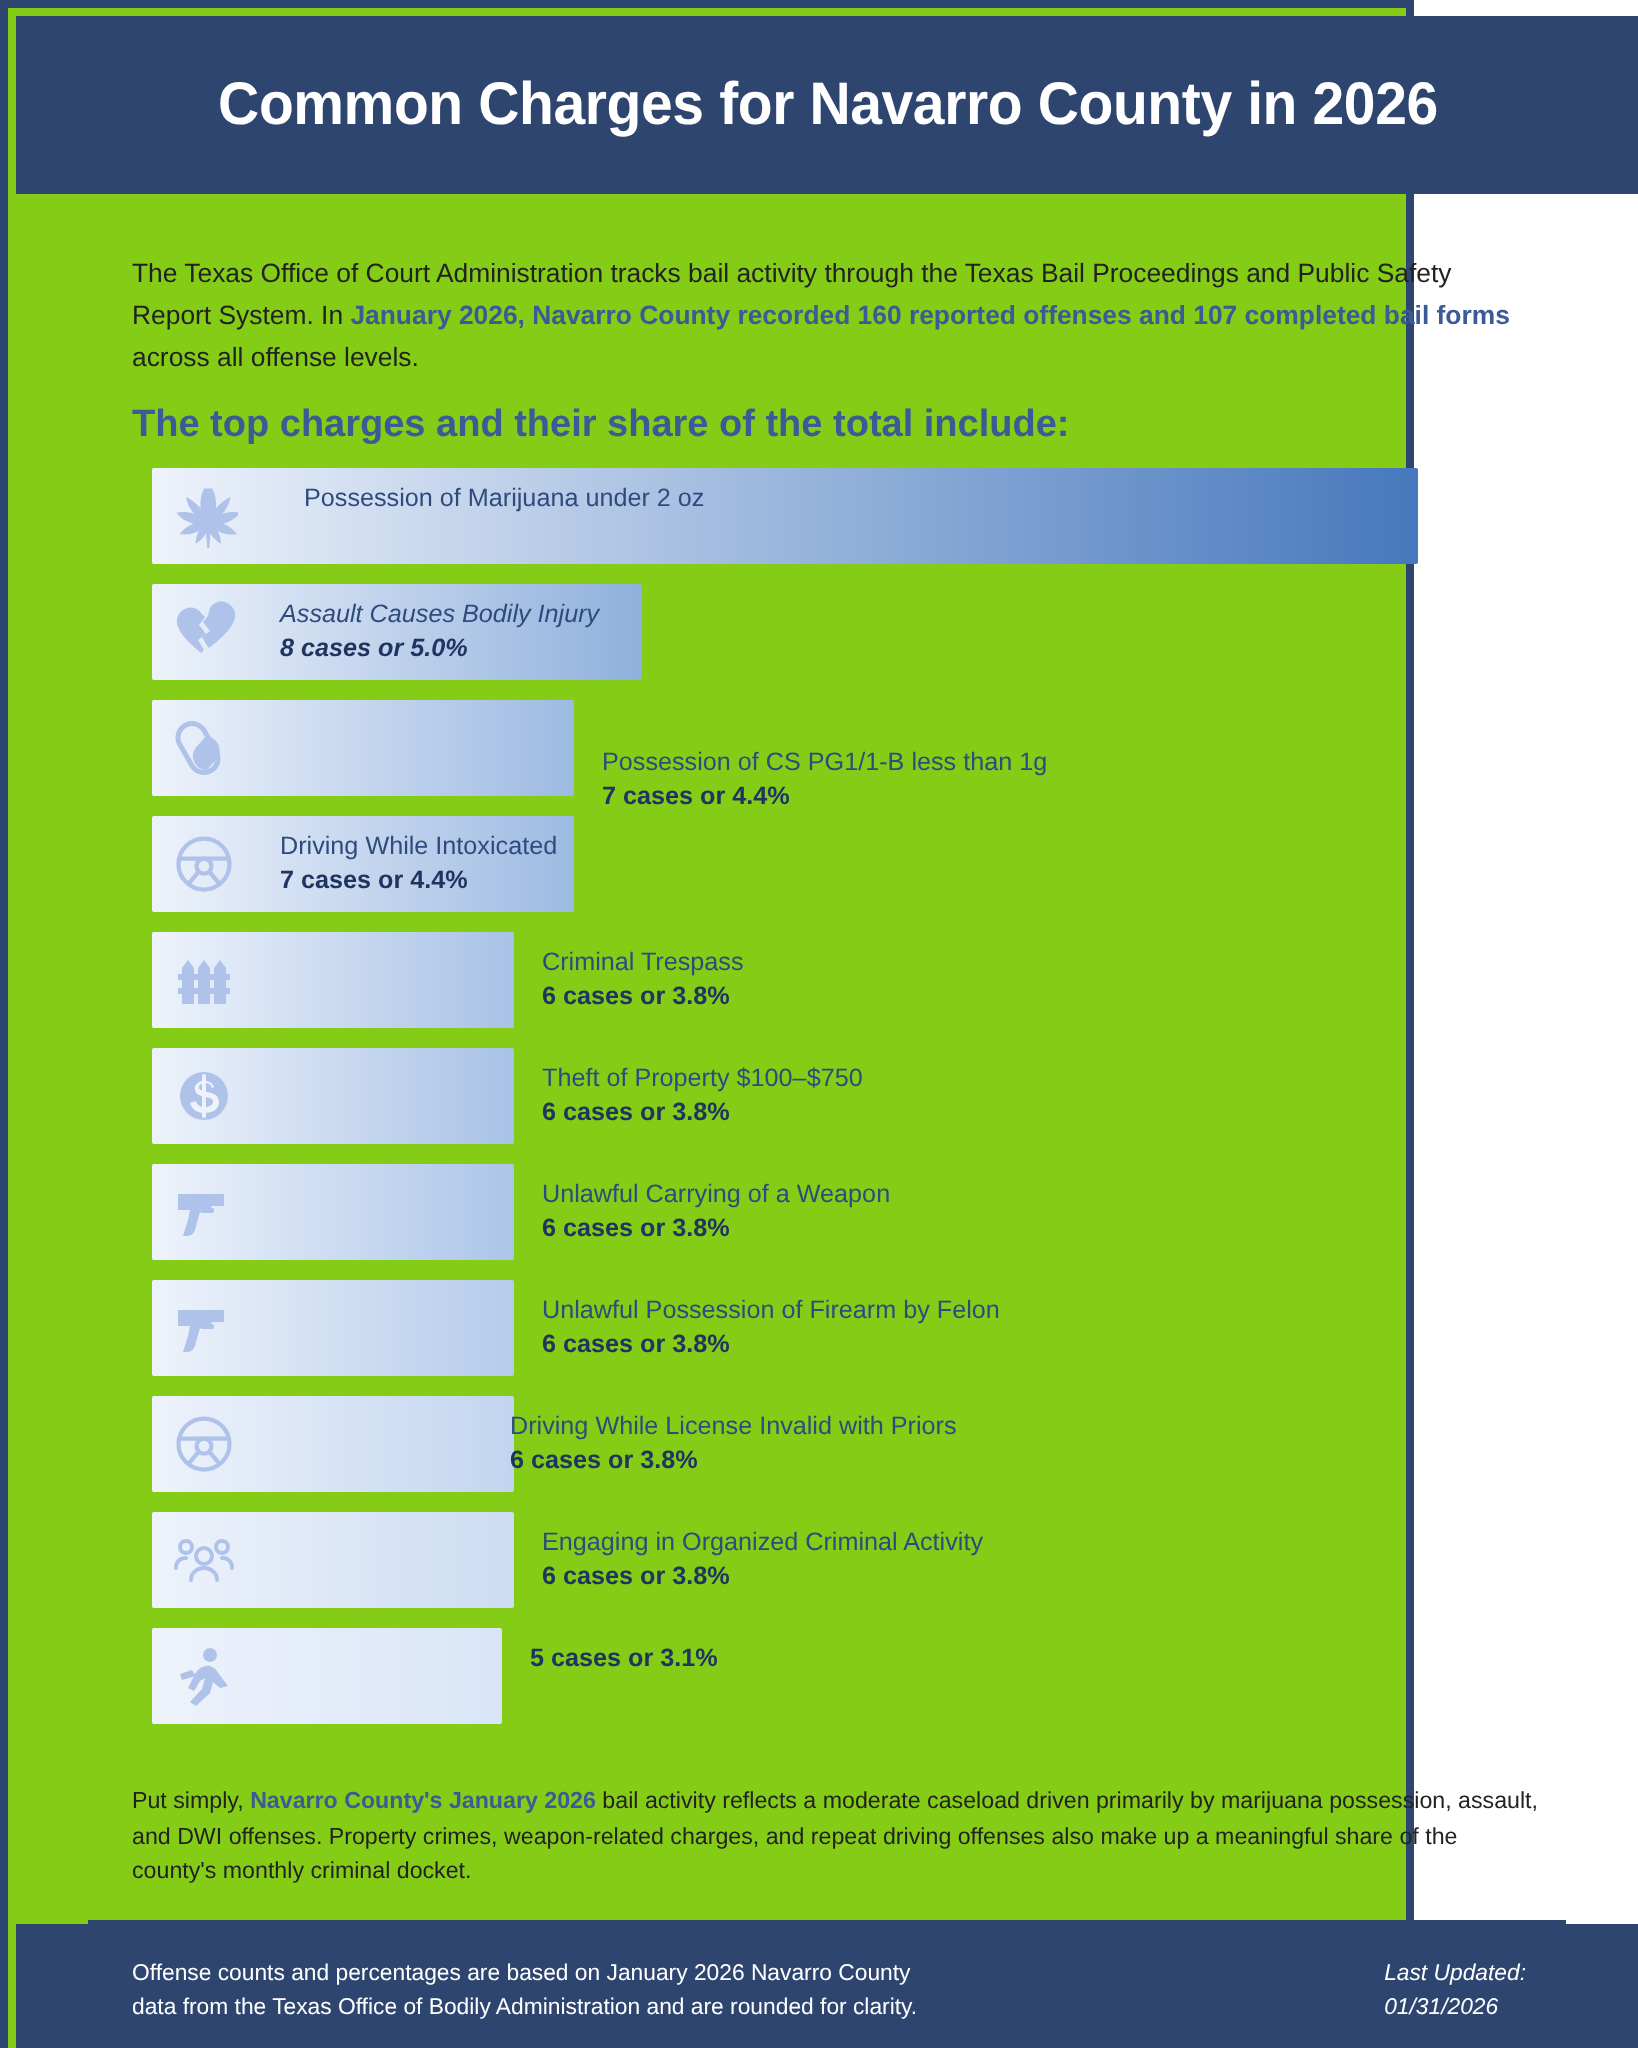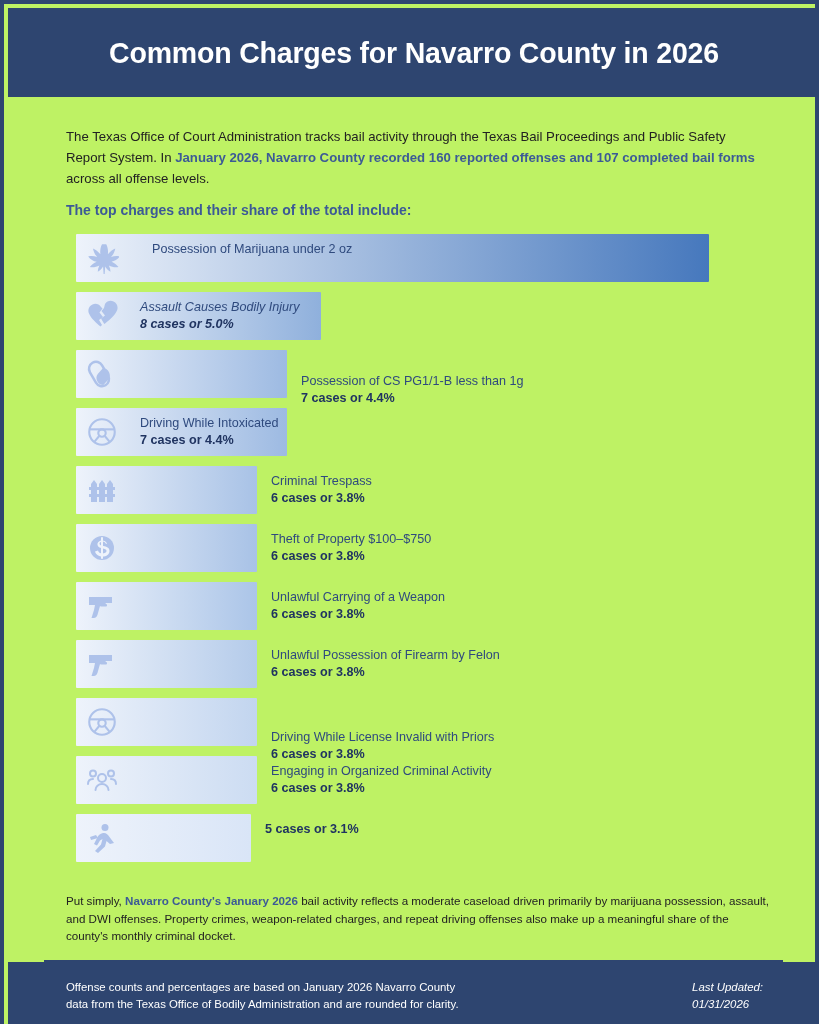--- a/index.html
+++ b/index.html
@@ -10,28 +10,28 @@
   body {
     width: 819px;
     height: 1024px;
     font-family: "Liberation Sans", sans-serif;
     position: relative;
     overflow: hidden;
   }
   .page {
     position: absolute;
     left: 0; top: 0;
-    width: 819px;
+    width: 707px;
     height: 1024px;
     box-sizing: border-box;
     border-left: 4px solid #2e4570;
     border-right: 4px solid #2e4570;
     border-top: 4px solid #2e4570;
     border-bottom: 0;
-    background: #bef264;
+    background: #84cc16;
   }
   
   .header-band {
     position: absolute;
     left: 4px; top: 4px;
     width: 811px;
     height: 89px;
     background: #2e4570;
     display: flex;
     align-items: center;
@@ -58,21 +58,21 @@
   }
   .hl {
     color: #3c5a96;
     font-weight: bold;
   }
   .subhead {
     position: absolute;
     left: 62px;
     top: 198px;
     width: 692px;
-    font-size: 14px;
+    font-size: 19px;
     font-weight: bold;
     color: #3c5a96;
   }
   
   .bars {
     position: absolute;
     left: 72px;
     top: 230px;
     width: 680px;
   }
@@ -310,21 +310,21 @@
           <svg width="34" height="34" viewBox="0 0 64 64">
             <g fill="none" stroke="#aec2ea" stroke-width="4">
               <circle cx="32" cy="32" r="24"></circle>
               <circle cx="32" cy="34" r="7"></circle>
               <line x1="9" y1="27" x2="55" y2="27"></line>
               <line x1="18" y1="50" x2="28" y2="38"></line>
               <line x1="46" y1="50" x2="36" y2="38"></line>
             </g>
           </svg>
         </div>
-        <div class="bar-labels" style="left: 195px; margin-top: 24px;">
+        <div class="bar-labels" style="left: 179px;">
           <div class="bar-name">Driving While License Invalid with Priors</div>
           <div class="bar-value">6 cases or 3.8%</div>
         </div>
       </div>
       <div class="bar-row">
         <div class="bar-fill" style="width: 181px; background: linear-gradient(to right, rgb(238, 243, 251) 0%, rgb(204, 220, 242) 100%);"></div>
         <div class="bar-icon">
           <svg width="32" height="32" viewBox="0 0 64 64">
             <g fill="none" stroke="#aec2ea" stroke-width="4" stroke-linecap="round">
               <circle cx="32" cy="28" r="8"></circle>

